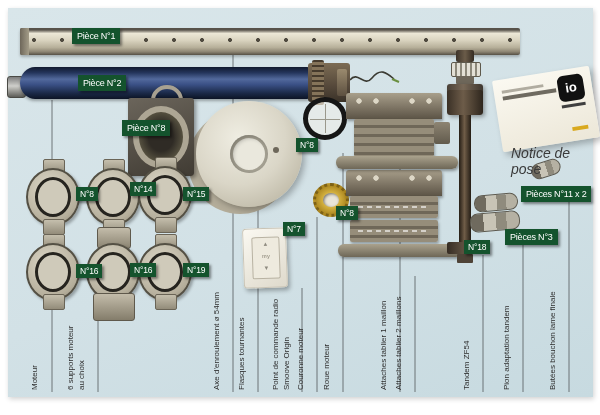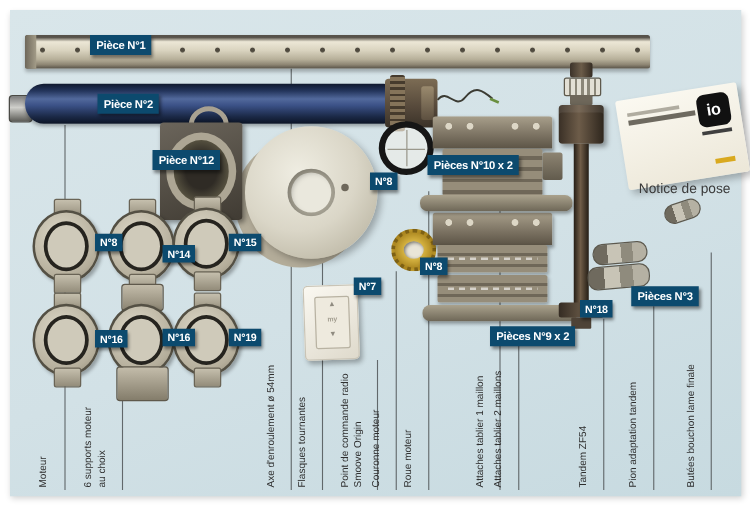--- a/index.html
+++ b/index.html
@@ -4,29 +4,29 @@
 <style>
   html,body{margin:0;padding:0;background:#fff;}
   .stage{position:relative;width:600px;height:415px;background:#fff;overflow:hidden;
          font-family:"Liberation Sans",sans-serif;}
   .panel{position:absolute;left:8px;top:8px;width:585px;height:389px;
          background:linear-gradient(160deg,#d9e6ea 0%,#d2e1e6 55%,#c7dae0 100%);
          box-shadow:1px 2px 5px rgba(0,0,0,.18);}
   svg.lines{position:absolute;left:0;top:0;width:600px;height:415px;pointer-events:none;}
 
   
-  .tag{position:absolute;background:#0c4a6e;color:#fff;font-weight:bold;font-size:9px;
+  .tag{position:absolute;background:#14532d;color:#fff;font-weight:normal;font-size:9px;
        line-height:12px;padding:2px 5px;white-space:nowrap;letter-spacing:-.2px;
        box-shadow:1.5px 2px 2.5px rgba(0,0,0,.45);z-index:30;}
   .tag.sm{font-size:8.5px;padding:1px 4px;}
 
   
   .vcap{position:absolute;bottom:25px;transform:rotate(-90deg);transform-origin:0 100%;
         font-size:8px;line-height:10px;color:#2e2e2e;white-space:nowrap;z-index:25;}
-  .cap{position:absolute;font-size:11px;color:#3a3a3a;z-index:25;}
+  .cap{position:absolute;font-size:14px;color:#3a3a3a;z-index:25;font-style:italic;}
 
   
   .rail{position:absolute;left:20px;top:28px;width:500px;height:27px;border-radius:2px;z-index:5;
         background:
           radial-gradient(circle at 14px 12px,#4f4a3f 1.6px,rgba(0,0,0,0) 2.3px),
           linear-gradient(180deg,#57524a 0%,#57524a 7%,#ece7d6 20%,#dad4c0 45%,#b7b09a 72%,#8d8573 88%,#565045 100%);
         background-size:28px 27px,100% 100%;
         box-shadow:0 2px 3px rgba(0,0,0,.25);}
   .rail::before{content:"";position:absolute;left:0;top:0;width:9px;height:100%;
         background:linear-gradient(90deg,#6e675a,#a39c88);border-radius:2px 0 0 2px;}
@@ -263,33 +263,32 @@
     <div class="sub"></div>
     <div class="mark"></div>
   </div>
 
   <div class="pin p11"></div>
   <div class="pin p3a"></div>
   <div class="pin p3b"></div>
 
   <div class="tag" style="left:72px;top:28px">Pièce N°1</div>
   <div class="tag" style="left:78px;top:75px">Pièce N°2</div>
-  <div class="tag" style="left:122px;top:120px">Pièce N°12</div>
+  <div class="tag" style="left:122px;top:120px">Pièce N°8</div>
   <div class="tag sm" style="left:76px;top:187px">N°8</div>
-  <div class="tag sm" style="left:130px;top:196px">N°14</div>
+  <div class="tag sm" style="left:130px;top:182px">N°14</div>
   <div class="tag sm" style="left:183px;top:187px">N°15</div>
   <div class="tag sm" style="left:76px;top:264px">N°16</div>
   <div class="tag sm" style="left:130px;top:263px">N°16</div>
   <div class="tag sm" style="left:183px;top:263px">N°19</div>
   <div class="tag sm" style="left:296px;top:138px">N°8</div>
   <div class="tag sm" style="left:336px;top:206px">N°8</div>
   <div class="tag sm" style="left:283px;top:222px">N°7</div>
-  <div class="tag" style="left:342px;top:124px">Pièces N°10 x 2</div>
-  <div class="tag" style="left:392px;top:261px">Pièces N°9 x 2</div>
   <div class="tag sm" style="left:464px;top:240px">N°18</div>
+  <div class="tag" style="left:521px;top:186px">Pièces N°11 x 2</div>
   <div class="tag" style="left:505px;top:229px">Pièces N°3</div>
 
   <div class="cap" style="left:511px;top:145px">Notice de pose</div>
 
   <div class="vcap" style="left:40px">Moteur</div>
   <div class="vcap" style="left:76px">6 supports moteur</div>
   <div class="vcap" style="left:87px">au choix</div>
   <div class="vcap" style="left:222px">Axe d'enroulement ø 54mm</div>
   <div class="vcap" style="left:247px">Flasques tournantes</div>
   <div class="vcap" style="left:281px">Point de commande radio</div>

